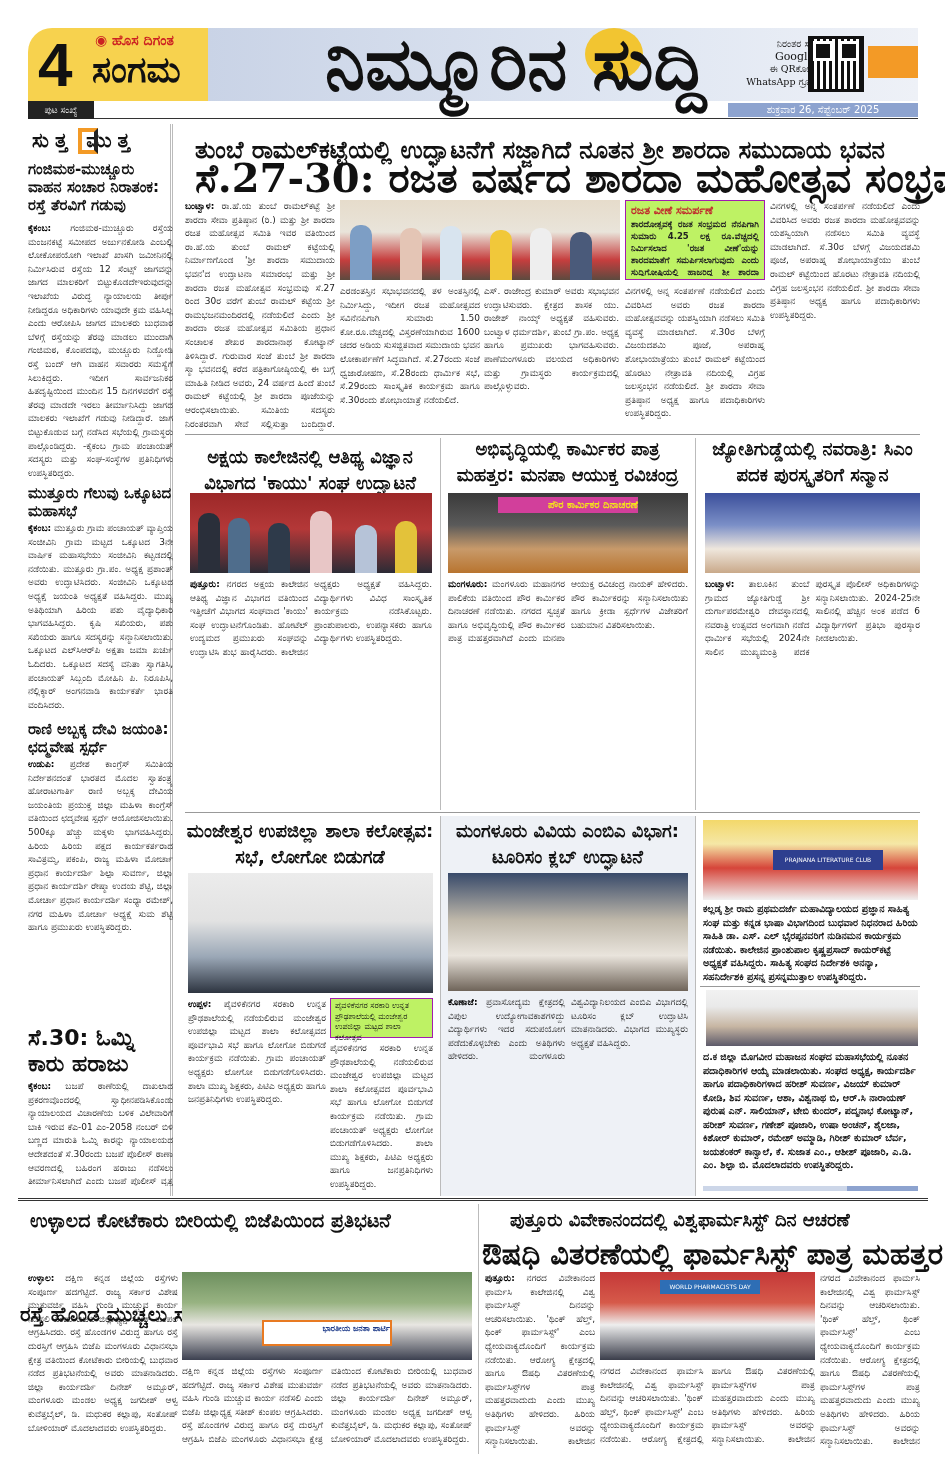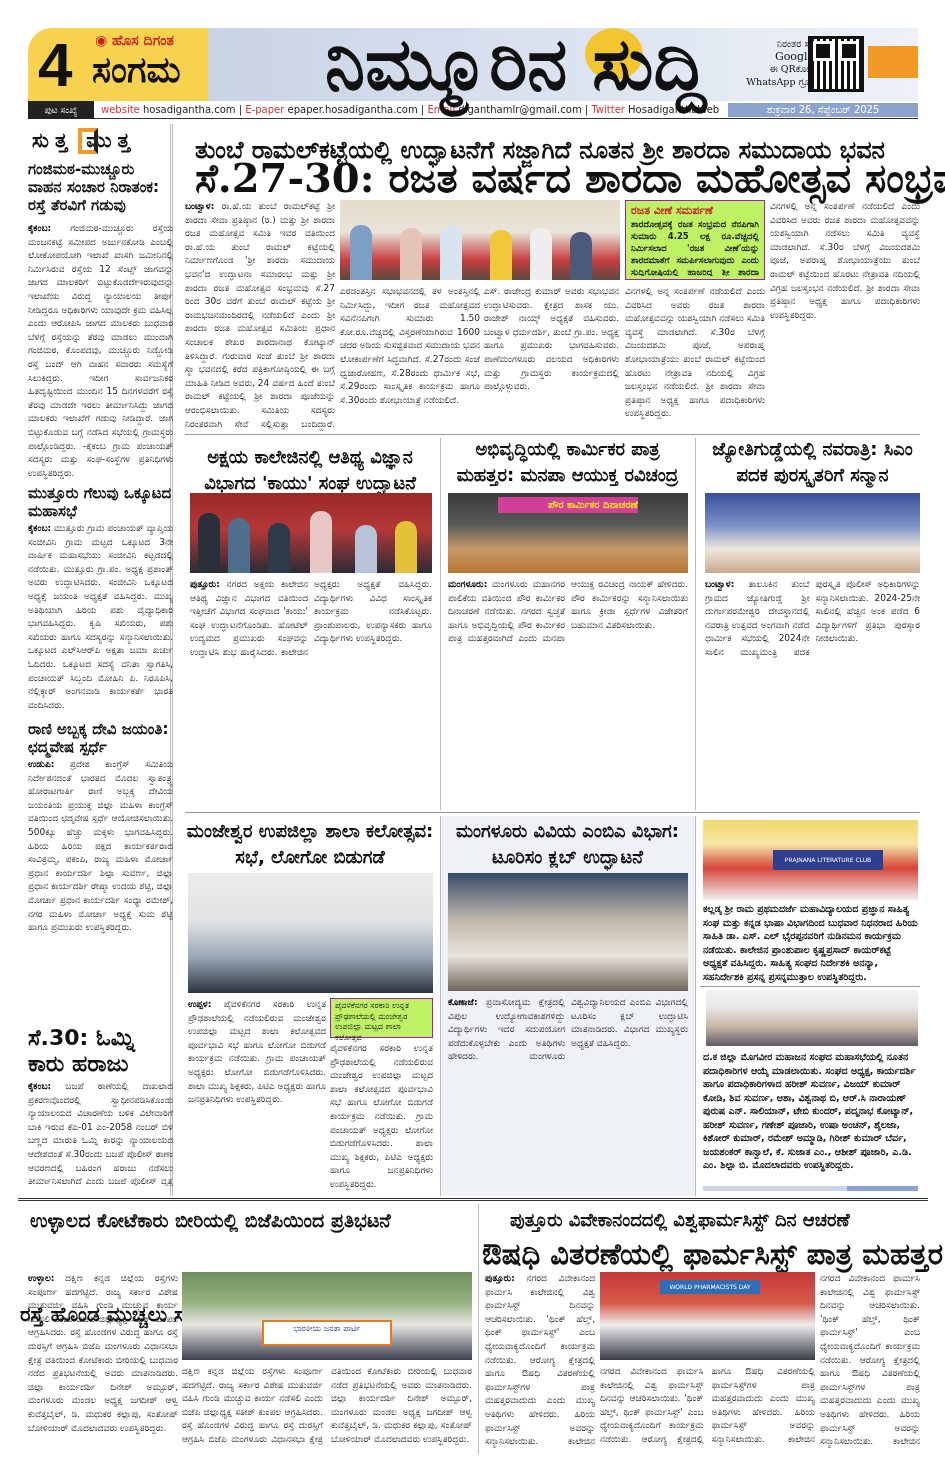--- a/index.html
+++ b/index.html
@@ -58,30 +58,20 @@
   <div>ನಿರಂತರ ಸುದ್ದಿ ಅಪ್ಡೇಟ್‌ಗಾಗಿ</div>
   <div style="font-size:11px">Google Lens ನಲ್ಲಿ</div>
   <div>ಈ QRಕೋಡ್ ಸ್ಕ್ಯಾನ್ ಮಾಡಿ</div>
   <div>WhatsApp ಗ್ರೂಪ್ ಇಂದೇ ಸೇರಿ!</div>
 </div>
 <div class="abs qr"></div>
 <div class="abs orange"></div>
 
 <div class="abs strip">
   <div class="label">ಪುಟ ಸಂಖ್ಯೆ</div>
-  <div class="links">
-    <span class="r">website</span>
-    <span>hosadigantha.com</span> |
-    <span class="r">E-paper</span>
-    <span>epaper.hosadigantha.com</span> |
-    <span class="r">Email</span>
-    <span>diganthamlr@gmail.com</span> |
-    <span class="r">Twitter</span>
-    <span>HosadiganthaWeb</span>
-  </div>
   <div class="date">ಶುಕ್ರವಾರ 26, ಸೆಪ್ಟೆಂಬರ್ 2025</div>
 </div>
 
 <div class="abs leftcol"></div>
 <div class="abs sutta"><span>ಸುತ್ತ ಮುತ್ತ</span></div>
 <div class="abs door"></div>
 
 <div class="abs lh" style="left:28px;top:160px;width:145px;font-size:15px">ಗಂಜಿಮಠ-ಮುಚ್ಚೂರು ವಾಹನ ಸಂಚಾರ ನಿರಾತಂಕ: ರಸ್ತೆ ತೆರವಿಗೆ ಗಡುವು</div>
 <div class="abs body" style="left:28px;top:222px;width:145px;height:258px;overflow:hidden"><b>ಕೈಕಂಬ:</b> <span>ಗಂಜಿಮಠ-ಮುಚ್ಚೂರು ರಸ್ತೆಯ ಮಂಜನಕಟ್ಟೆ ಸಮೀಪದ ಅರ್ಜುನಕೋಡಿ ಎಂಬಲ್ಲಿ ಲೋಕೋಪಯೋಗಿ ಇಲಾಖೆ ಖಾಸಗಿ ಜಮೀನಿನಲ್ಲಿ ನಿರ್ಮಿಸಿರುವ ರಸ್ತೆಯ 12 ಸೆಂಟ್ಸ್ ಜಾಗವನ್ನು ಜಾಗದ ಮಾಲಕರಿಗೆ ಬಿಟ್ಟುಕೊಡದೇಇರುವುದನ್ನು ಇಲಾಖೆಯ ವಿರುದ್ಧ ನ್ಯಾಯಾಲಯ ತೀರ್ಪು ನೀಡಿದ್ದರೂ ಅಧಿಕಾರಿಗಳು ಯಾವುದೇ ಕ್ರಮ ವಹಿಸಿಲ್ಲ ಎಂದು ಆರೋಪಿಸಿ ಜಾಗದ ಮಾಲಕರು ಬುಧವಾರ ಬೆಳಗ್ಗೆ ರಸ್ತೆಯನ್ನು ತೆರವು ಮಾಡಲು ಮುಂದಾಗಿ ಗಂಜಿಮಠ, ಕೊಂಪದವು, ಮುಚ್ಚೂರು ನಿಡ್ಡೋಡಿ ರಸ್ತೆ ಬಂದ್ ಆಗಿ ವಾಹನ ಸವಾರರು ಸಮಸ್ಯೆಗೆ ಸಿಲುಕಿದ್ದರು. ಇದೀಗ ಸಾರ್ವಜನಿಕರ ಹಿತದೃಷ್ಟಿಯಿಂದ ಮುಂದಿನ 15 ದಿನಗಳವರೆಗೆ ರಸ್ತೆ ತೆರವು ಮಾಡದೇ ಇರಲು ತೀರ್ಮಾನಿಸಿದ್ದು ಜಾಗದ ಮಾಲಕರು ಇಲಾಖೆಗೆ ಗಡುವು ನೀಡಿದ್ದಾರೆ. ಜಾಗ ಬಿಟ್ಟುಕೊಡುವ ಬಗ್ಗೆ ನಡೆಸಿದ ಸಭೆಯಲ್ಲಿ ಗ್ರಾಮಸ್ಥರು ಪಾಲ್ಗೊಂಡಿದ್ದರು. -ಕೈಕಂಬ ಗ್ರಾಮ ಪಂಚಾಯತ್ ಸದಸ್ಯರು ಮತ್ತು ಸಂಘ-ಸಂಸ್ಥೆಗಳ ಪ್ರತಿನಿಧಿಗಳು ಉಪಸ್ಥಿತರಿದ್ದರು.</span></div>
 
@@ -167,21 +157,21 @@
 <div class="abs bluebar" style="left:703px;top:1186px;width:215px"></div>
 
 <div class="abs rule" style="left:18px;top:1198px;width:910px"></div>
 
 <div class="abs vr" style="left:478px;top:1204px;height:250px"></div>
 
 <div class="abs deck" style="left:30px;top:1206px;font-size:19px">ಉಳ್ಳಾಲದ ಕೋಟೆಕಾರು ಬೀರಿಯಲ್ಲಿ ಬಿಜೆಪಿಯಿಂದ ಪ್ರತಿಭಟನೆ</div>
 <div class="abs mainhead" style="left:20px;top:1292px;font-size:20px">ರಸ್ತೆ ಹೊಂಡ ಮುಚ್ಚಲು ಸರ್ಕಾರ ಕಾಳಜಿ ವಹಿಸಲಿ</div>
 <div class="abs body" style="left:28px;top:1272px;width:150px;height:180px;overflow:hidden"><b>ಉಳ್ಳಾಲ:</b> <span>ದಕ್ಷಿಣ ಕನ್ನಡ ಜಿಲ್ಲೆಯ ರಸ್ತೆಗಳು ಸಂಪೂರ್ಣ ಹದಗೆಟ್ಟಿದೆ. ರಾಜ್ಯ ಸರ್ಕಾರ ವಿಶೇಷ ಮುತುವರ್ಜಿ ವಹಿಸಿ ಗುಂಡಿ ಮುಚ್ಚುವ ಕಾರ್ಯ ನಡೆಸಲಿ ಎಂದು ಬಿಜೆಪಿ ಜಿಲ್ಲಾಧ್ಯಕ್ಷ ಸತೀಶ್ ಕುಂಪಲ ಆಗ್ರಹಿಸಿದರು. ರಸ್ತೆ ಹೊಂಡಗಳ ವಿರುದ್ಧ ಹಾಗೂ ರಸ್ತೆ ದುರಸ್ತಿಗೆ ಆಗ್ರಹಿಸಿ ಬಿಜೆಪಿ ಮಂಗಳೂರು ವಿಧಾನಸಭಾ ಕ್ಷೇತ್ರ ವತಿಯಿಂದ ಕೋಟೆಕಾರು ಬೀರಿಯಲ್ಲಿ ಬುಧವಾರ ನಡೆದ ಪ್ರತಿಭಟನೆಯಲ್ಲಿ ಅವರು ಮಾತನಾಡಿದರು. ಜಿಲ್ಲಾ ಕಾರ್ಯದರ್ಶಿ ದಿನೇಶ್ ಅಮ್ಟೂರ್, ಮಂಗಳೂರು ಮಂಡಲ ಅಧ್ಯಕ್ಷ ಜಗದೀಶ್ ಆಳ್ವ ಕುವೆತ್ತಬೈಲ್, ಡಿ. ಮಧುಕರ ಕಲ್ಲಾಪು, ಸಂತೋಷ್ ಬೋಳಿಯಾರ್ ಮೊದಲಾದವರು ಉಪಸ್ಥಿತರಿದ್ದರು.</span></div>
 <div class="abs photo" style="left:182px;top:1272px;width:290px;height:88px;background:linear-gradient(180deg,#6d8f5e 0,#98b382 35%,#e8e6e2 60%,#3c4050 100%)">
-  <div style="position:absolute;left:80px;top:48px;width:130px;height:26px;background:#fff;border:2px solid #e87a22;color:#1e3b8a;font-size:8px;font-weight:normal;text-align:center;line-height:14px">ಭಾರತೀಯ ಜನತಾ ಪಾರ್ಟಿ</div>
+  <div style="position:absolute;left:80px;top:48px;width:130px;height:26px;background:#fff;border:2px solid #e87a22;color:#1e3b8a;font-size:8px;font-weight:bold;text-align:right;line-height:14px">ಭಾರತೀಯ ಜನತಾ ಪಾರ್ಟಿ</div>
 </div>
 <div class="abs body" style="left:182px;top:1365px;width:290px;height:88px;overflow:hidden;column-count:2;column-gap:8px"><span>ದಕ್ಷಿಣ ಕನ್ನಡ ಜಿಲ್ಲೆಯ ರಸ್ತೆಗಳು ಸಂಪೂರ್ಣ ಹದಗೆಟ್ಟಿದೆ. ರಾಜ್ಯ ಸರ್ಕಾರ ವಿಶೇಷ ಮುತುವರ್ಜಿ ವಹಿಸಿ ಗುಂಡಿ ಮುಚ್ಚುವ ಕಾರ್ಯ ನಡೆಸಲಿ ಎಂದು ಬಿಜೆಪಿ ಜಿಲ್ಲಾಧ್ಯಕ್ಷ ಸತೀಶ್ ಕುಂಪಲ ಆಗ್ರಹಿಸಿದರು. ರಸ್ತೆ ಹೊಂಡಗಳ ವಿರುದ್ಧ ಹಾಗೂ ರಸ್ತೆ ದುರಸ್ತಿಗೆ ಆಗ್ರಹಿಸಿ ಬಿಜೆಪಿ ಮಂಗಳೂರು ವಿಧಾನಸಭಾ ಕ್ಷೇತ್ರ ವತಿಯಿಂದ ಕೋಟೆಕಾರು ಬೀರಿಯಲ್ಲಿ ಬುಧವಾರ ನಡೆದ ಪ್ರತಿಭಟನೆಯಲ್ಲಿ ಅವರು ಮಾತನಾಡಿದರು. ಜಿಲ್ಲಾ ಕಾರ್ಯದರ್ಶಿ ದಿನೇಶ್ ಅಮ್ಟೂರ್, ಮಂಗಳೂರು ಮಂಡಲ ಅಧ್ಯಕ್ಷ ಜಗದೀಶ್ ಆಳ್ವ ಕುವೆತ್ತಬೈಲ್, ಡಿ. ಮಧುಕರ ಕಲ್ಲಾಪು, ಸಂತೋಷ್ ಬೋಳಿಯಾರ್ ಮೊದಲಾದವರು ಉಪಸ್ಥಿತರಿದ್ದರು.</span></div>
 
 <div class="abs deck" style="left:510px;top:1206px;font-size:18px">ಪುತ್ತೂರು ವಿವೇಕಾನಂದದಲ್ಲಿ ವಿಶ್ವಫಾರ್ಮಸಿಸ್ಟ್ ದಿನ ಆಚರಣೆ</div>
 <div class="abs mainhead" style="left:482px;top:1232px;font-size:29px">ಔಷಧಿ ವಿತರಣೆಯಲ್ಲಿ ಫಾರ್ಮಸಿಸ್ಟ್ ಪಾತ್ರ ಮಹತ್ತರ</div>
 <div class="abs body" style="left:485px;top:1272px;width:110px;height:180px;overflow:hidden"><b>ಪುತ್ತೂರು:</b> <span>ನಗರದ ವಿವೇಕಾನಂದ ಫಾರ್ಮಸಿ ಕಾಲೇಜಿನಲ್ಲಿ ವಿಶ್ವ ಫಾರ್ಮಸಿಸ್ಟ್ ದಿನವನ್ನು ಆಚರಿಸಲಾಯಿತು. 'ಥಿಂಕ್ ಹೆಲ್ತ್, ಥಿಂಕ್ ಫಾರ್ಮಸಿಸ್ಟ್' ಎಂಬ ಧ್ಯೇಯವಾಕ್ಯದೊಂದಿಗೆ ಕಾರ್ಯಕ್ರಮ ನಡೆಯಿತು. ಆರೋಗ್ಯ ಕ್ಷೇತ್ರದಲ್ಲಿ ಹಾಗೂ ಔಷಧಿ ವಿತರಣೆಯಲ್ಲಿ ಫಾರ್ಮಸಿಸ್ಟ್‌ಗಳ ಪಾತ್ರ ಮಹತ್ತರವಾದುದು ಎಂದು ಮುಖ್ಯ ಅತಿಥಿಗಳು ಹೇಳಿದರು. ಹಿರಿಯ ಫಾರ್ಮಸಿಸ್ಟ್ ಅವರನ್ನು ಸನ್ಮಾನಿಸಲಾಯಿತು. ಕಾಲೇಜಿನ ಪ್ರಾಂಶುಪಾಲರು ಅಧ್ಯಕ್ಷತೆ ವಹಿಸಿದ್ದರು.</span></div>
 <div class="abs photo" style="left:600px;top:1272px;width:215px;height:88px;background:linear-gradient(180deg,#c43838 0,#d65a4a 35%,#eee 60%,#3a3d4a 100%)">
   <div style="position:absolute;left:60px;top:8px;width:100px;height:14px;background:#2e6eb5;color:#fff;font-size:6px;text-align:center;line-height:14px">WORLD PHARMACISTS DAY</div>
 </div>
 <div class="abs body" style="left:600px;top:1365px;width:215px;height:88px;overflow:hidden;column-count:2;column-gap:8px"><span>ನಗರದ ವಿವೇಕಾನಂದ ಫಾರ್ಮಸಿ ಕಾಲೇಜಿನಲ್ಲಿ ವಿಶ್ವ ಫಾರ್ಮಸಿಸ್ಟ್ ದಿನವನ್ನು ಆಚರಿಸಲಾಯಿತು. 'ಥಿಂಕ್ ಹೆಲ್ತ್, ಥಿಂಕ್ ಫಾರ್ಮಸಿಸ್ಟ್' ಎಂಬ ಧ್ಯೇಯವಾಕ್ಯದೊಂದಿಗೆ ಕಾರ್ಯಕ್ರಮ ನಡೆಯಿತು. ಆರೋಗ್ಯ ಕ್ಷೇತ್ರದಲ್ಲಿ ಹಾಗೂ ಔಷಧಿ ವಿತರಣೆಯಲ್ಲಿ ಫಾರ್ಮಸಿಸ್ಟ್‌ಗಳ ಪಾತ್ರ ಮಹತ್ತರವಾದುದು ಎಂದು ಮುಖ್ಯ ಅತಿಥಿಗಳು ಹೇಳಿದರು. ಹಿರಿಯ ಫಾರ್ಮಸಿಸ್ಟ್ ಅವರನ್ನು ಸನ್ಮಾನಿಸಲಾಯಿತು. ಕಾಲೇಜಿನ ಪ್ರಾಂಶುಪಾಲರು ಅಧ್ಯಕ್ಷತೆ ವಹಿಸಿದ್ದರು.</span></div>

